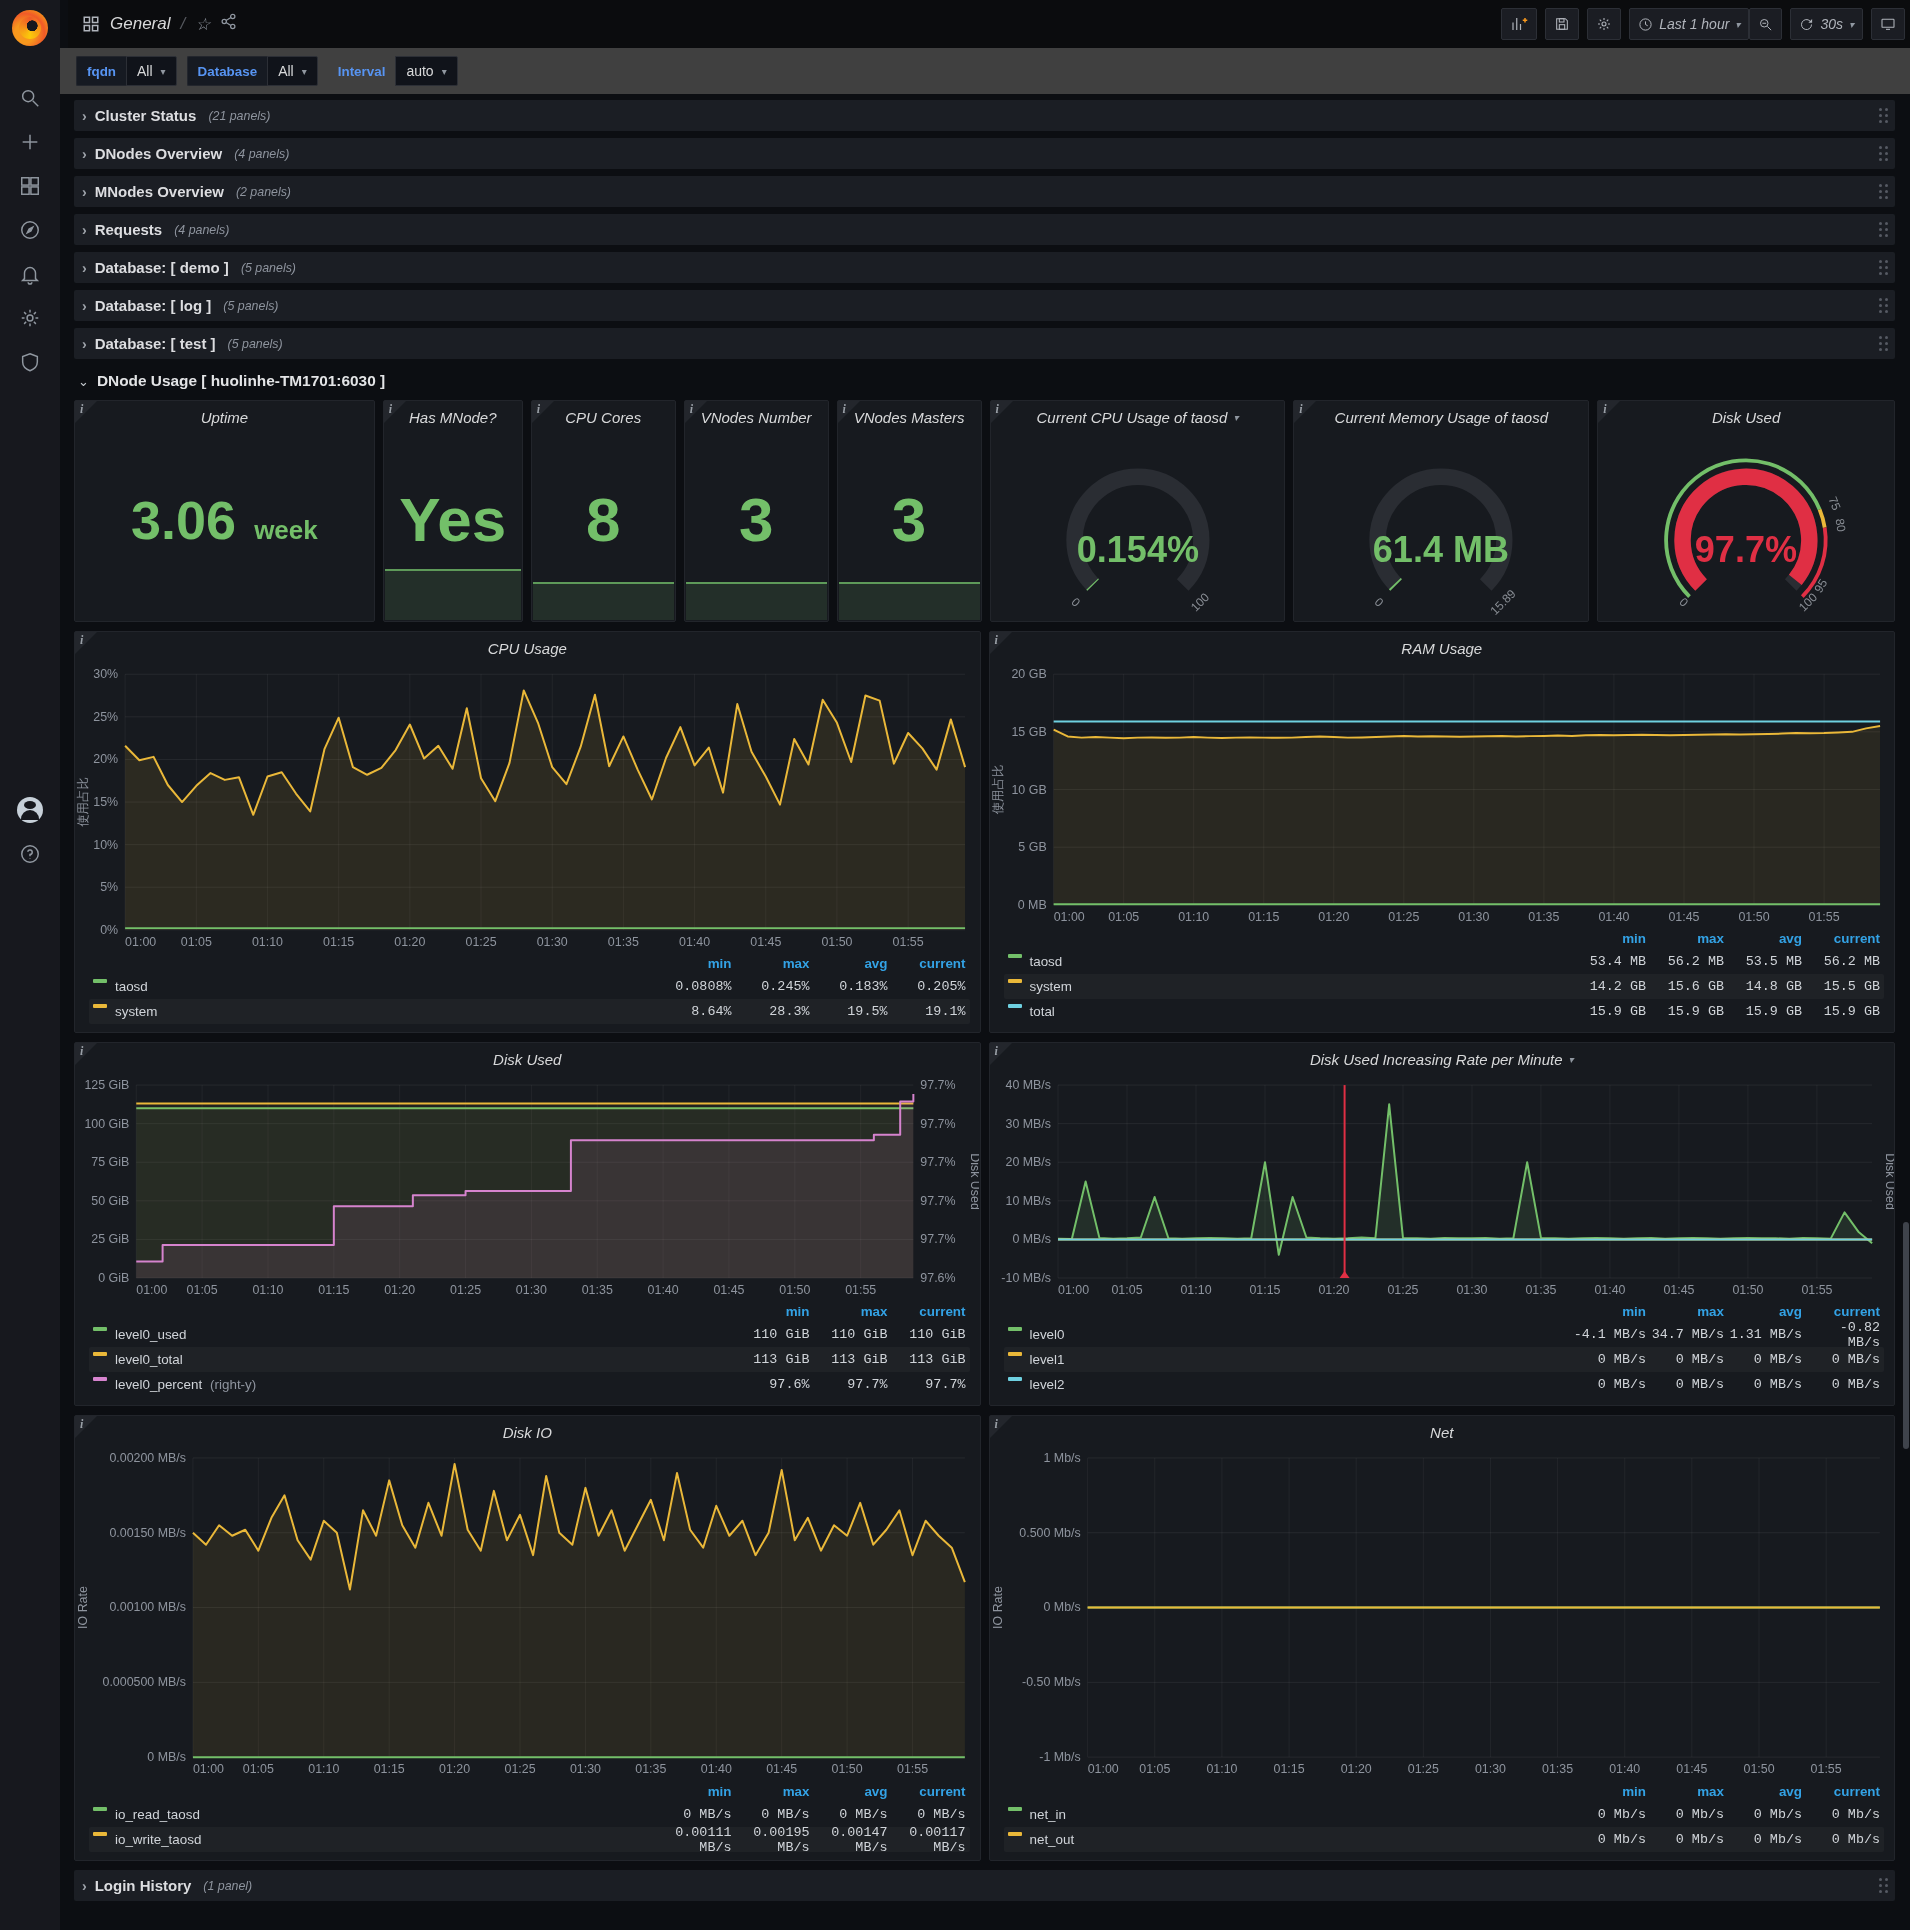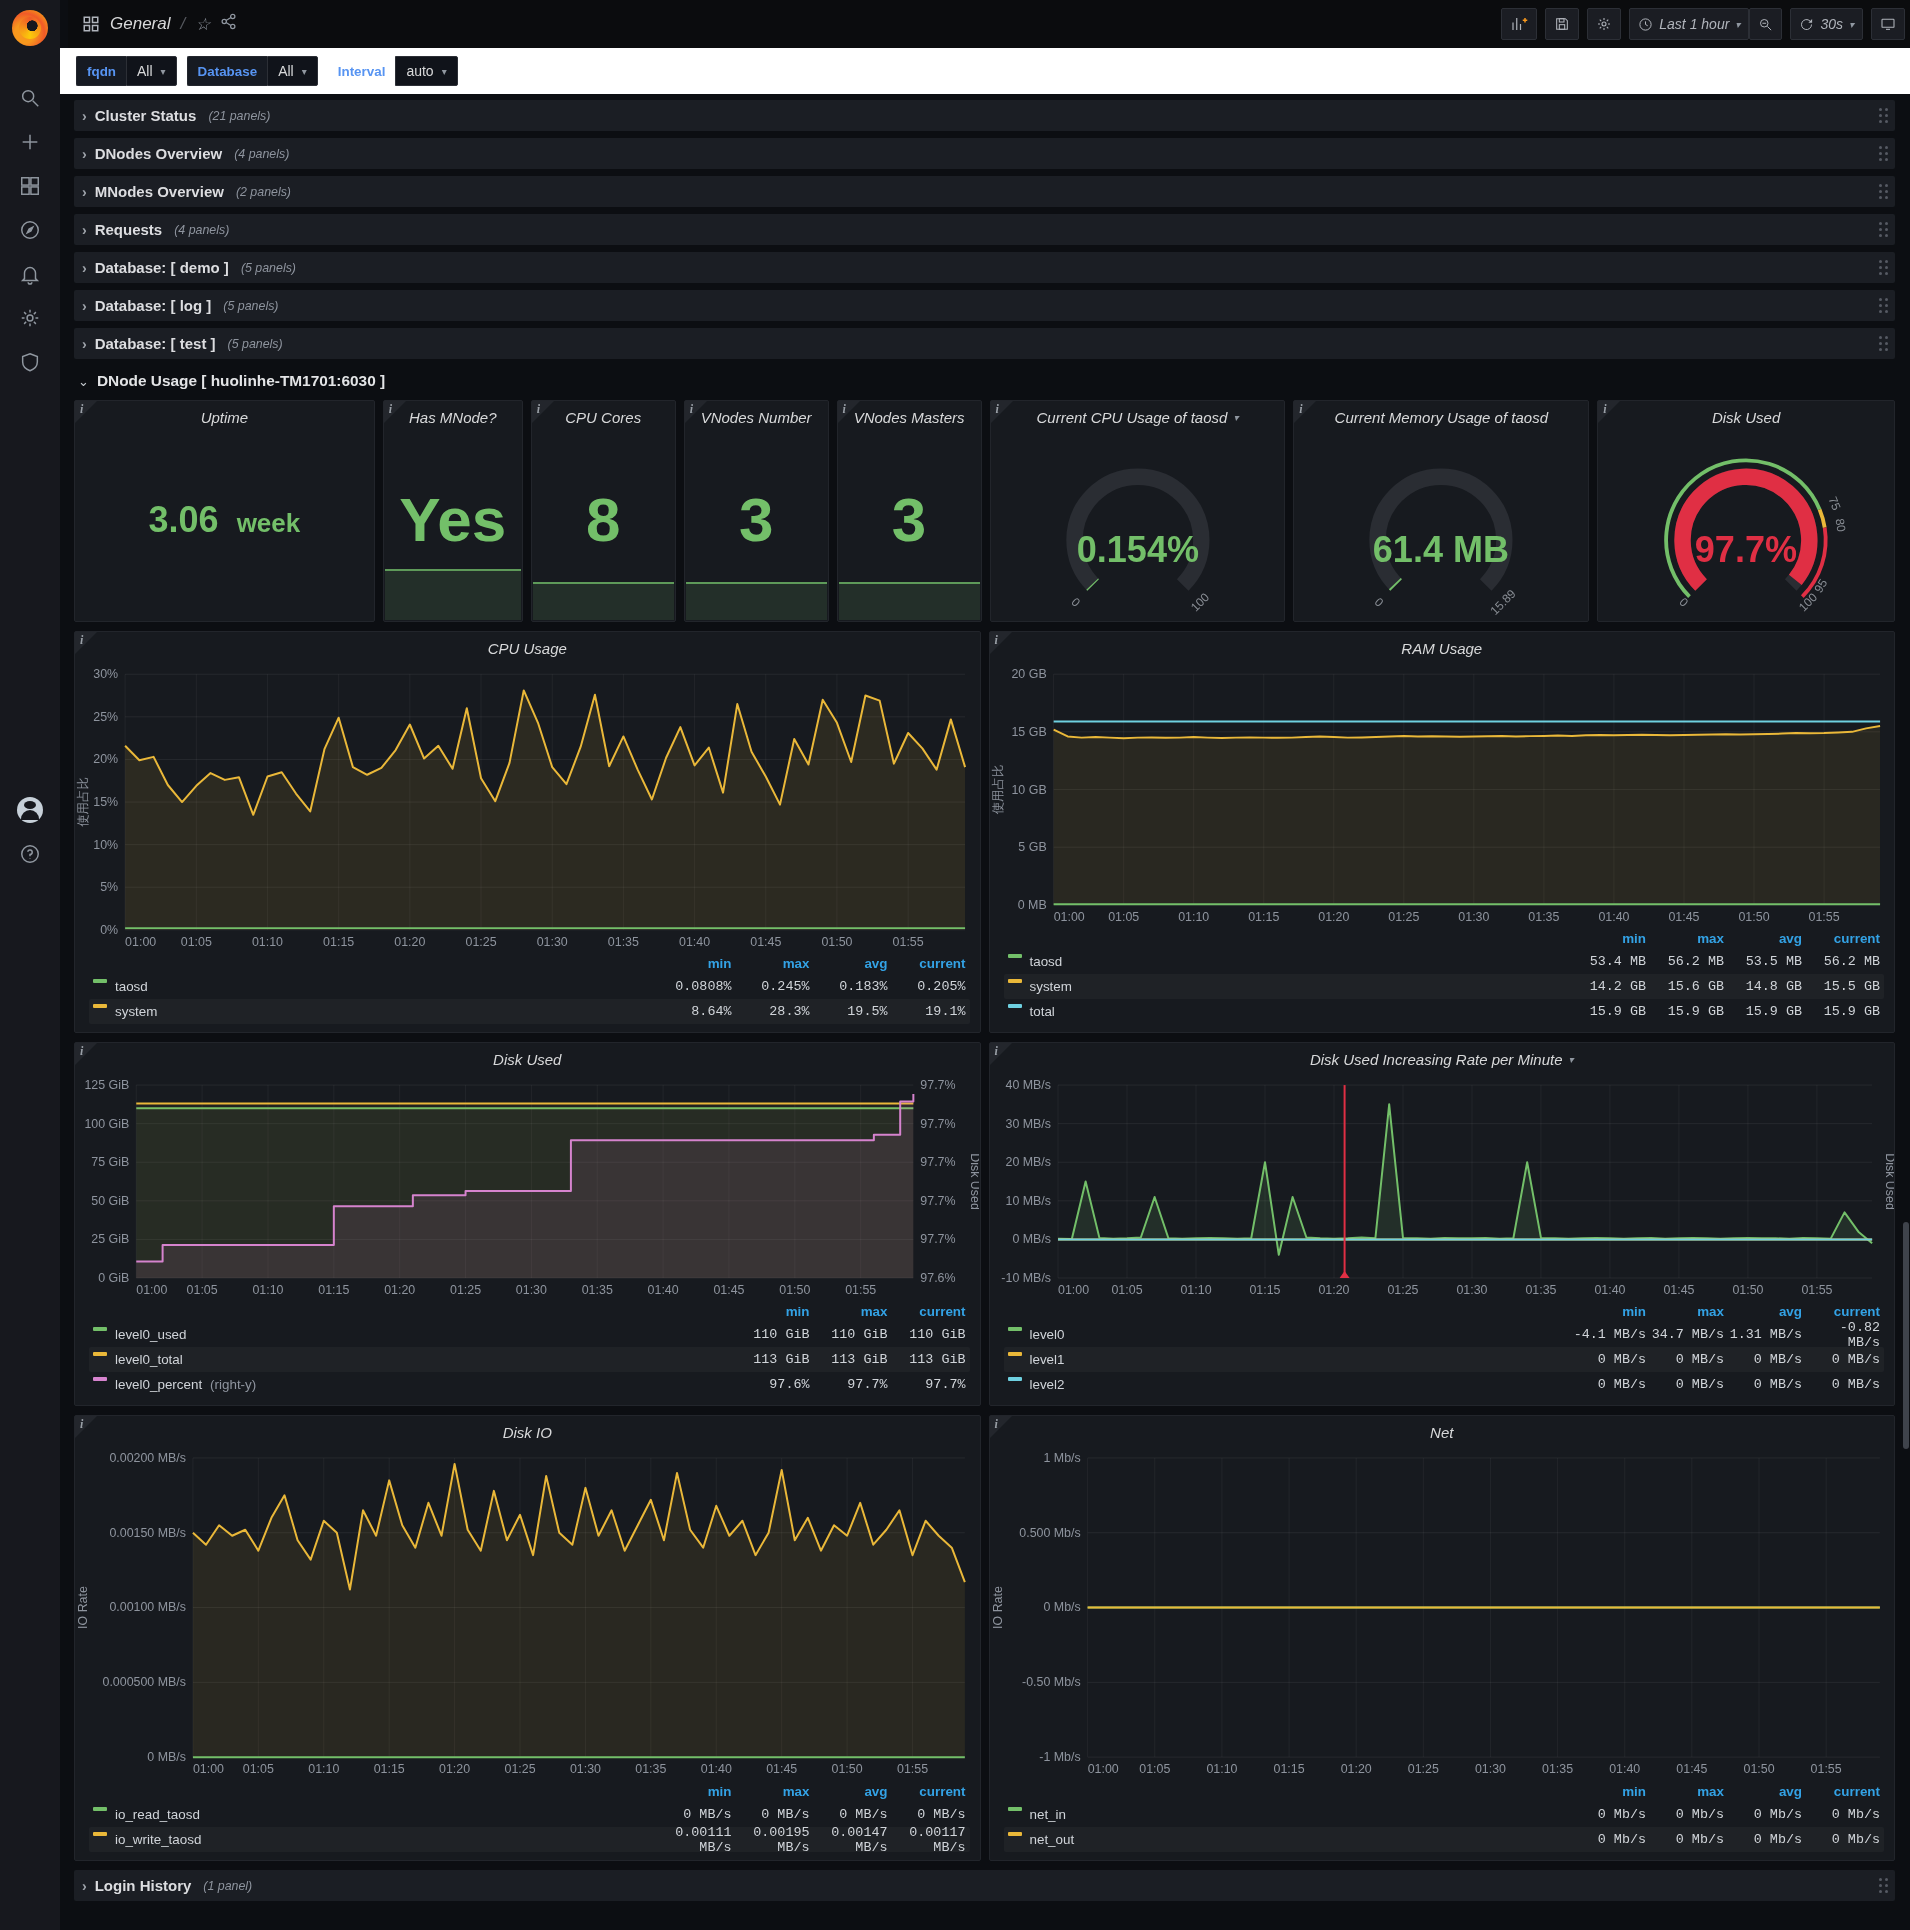--- a/index.html
+++ b/index.html
@@ -31,21 +31,21 @@
   .nav-ic { color:#9097a0; font-size:17px; margin-left:10px; cursor:pointer; }
   .nav-right { margin-left:auto; display:flex; gap:8px; align-items:center; }
   .tbtn { height:32px; min-width:32px; background:#1b1d23; border:1px solid #2c2f36; border-radius:2px;
     display:flex; align-items:center; justify-content:center; gap:6px; padding:0 8px;
     color:#b0b4bb; font-size:14px; cursor:pointer; }
   .tbtn svg { stroke:#b0b4bb; fill:none; stroke-width:1.6; }
   .grp { display:flex; } .grp .tbtn+. tbtn{ border-left:0; }
   .caret { font-size:10px; color:#9097a0; }
 
   
-  .varbar { position:absolute; left:60px; top:48px; width:1851px; height:46px; background:#ffffff;
+  .varbar { position:absolute; left:60px; top:48px; width:1851px; height:46px; background:#404040;
     display:flex; align-items:center; gap:10px; padding:0 16px; }
   .vargroup { display:flex; }
   .varlabel { height:30px; display:flex; align-items:center; padding:0 10px; background:#161a22;
     color:#5794f2; font-weight:bold; font-size:13.4px; border:1px solid #23262d; border-right:0; border-radius:2px 0 0 2px; cursor:default; }
   .varlabel.plain { background:transparent; border:0; }
   .varval { height:30px; display:flex; align-items:center; gap:8px; padding:0 10px; background:#10131a;
     border:1px solid #2c2f36; border-radius:0 2px 2px 0; font-size:14px; color:#d8d9da; cursor:pointer; }
 
   
   .dash { position:absolute; left:60px; top:94px; width:1851px; padding:6px 16px 0 14px; }
@@ -67,21 +67,21 @@
     border-top:22px solid #23262c; border-right:22px solid transparent; z-index:3; }
   .pinfo { position:absolute; top:1px; left:5px; z-index:4; font-family:"Liberation Serif",serif;
     font-style:italic; font-weight:bold; font-size:12px; color:#9aa0a7; }
   .phead { height:32px; display:flex; align-items:center; justify-content:center; gap:6px; flex:none; cursor:pointer;font-style:italic; }
   .ptitle { font-size:15px; font-weight:500; color:#d8d9da; }
 
   .stats-grid { display:grid; grid-template-columns:303fr 141fr 146fr 146fr 146fr 298fr 298fr 300fr;
     gap:8px; height:222px; margin-bottom:9px; }
   .statbody { flex:1; position:relative; display:flex; align-items:center; justify-content:center; }
   .statval { color:#73bf69; font-weight:bold; text-align:center; line-height:1; margin-top:-14px; }
-  .statval .big { font-size:36px; }
+  .statval .big { font-size:54px; }
   .statval .huge { font-size:62px; }
   .statval .unit { font-size:26px; font-weight:bold; margin-left:18px; }
   .spark { position:absolute; left:1px; right:1px; bottom:1px; background:rgba(115,191,105,0.13);
     border-top:2px solid rgba(115,191,105,0.75); }
   .gaugebody { flex:1; position:relative; }
   .gaugebody svg { position:absolute; inset:0; width:100%; height:100%; }
 
   .crow { display:grid; grid-template-columns:1fr 1fr; gap:8px; margin-bottom:9px; }
   .h404 .panel{ height:402px; } .h366 .panel{ height:364px; } .h448 .panel{ height:446px; }
   .chartbox { flex:1; position:relative; min-height:0; }

